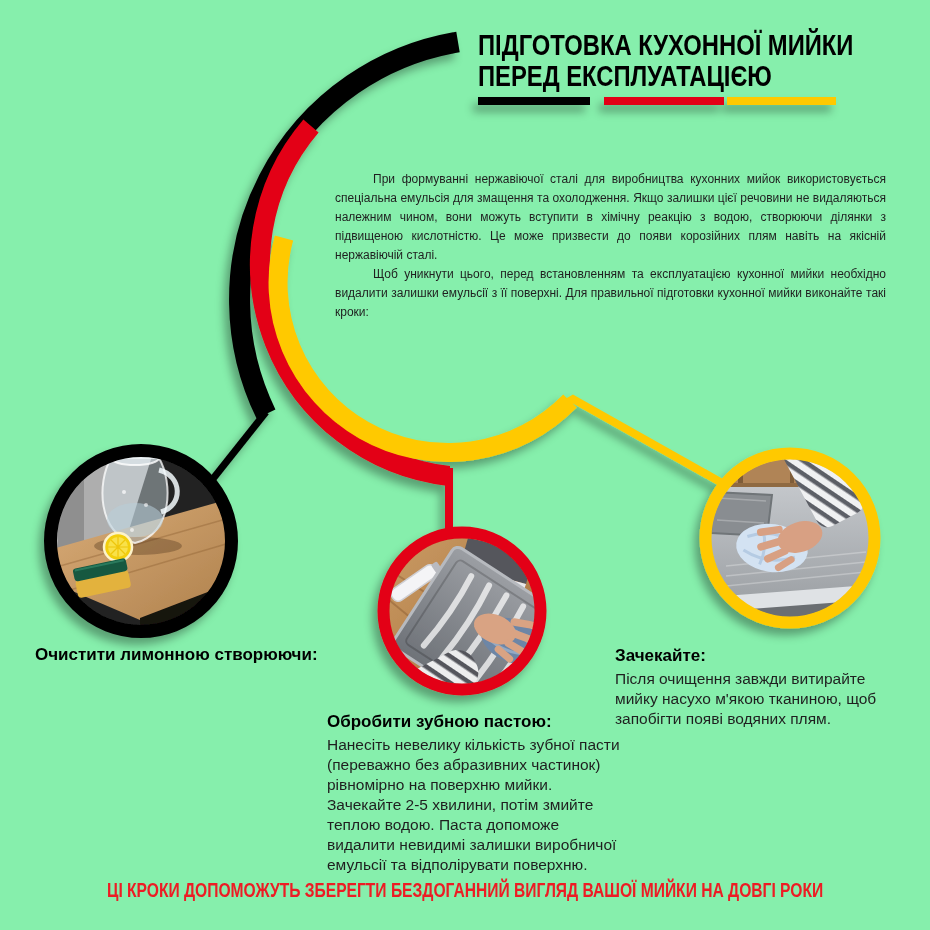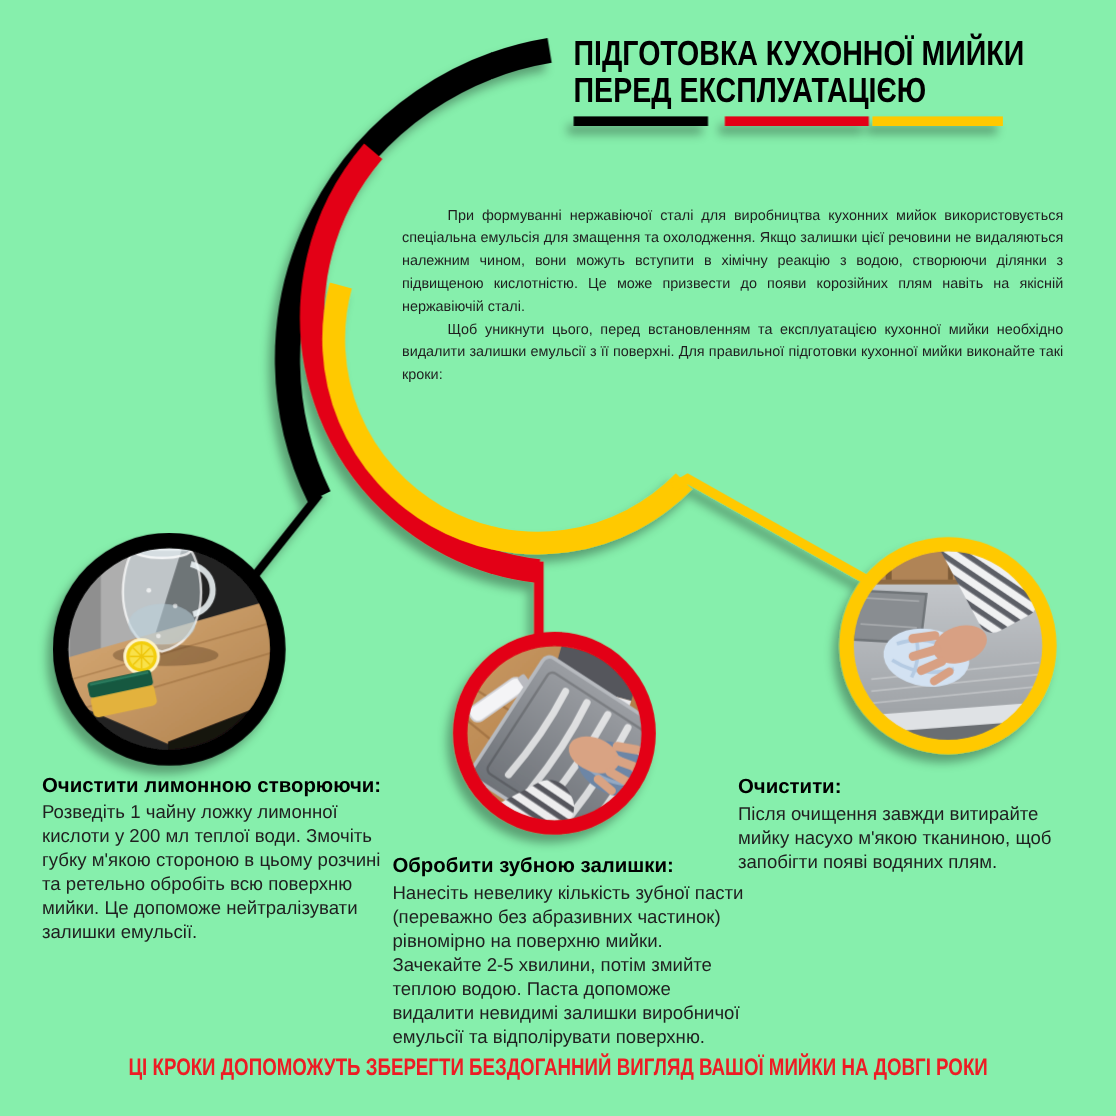--- a/index.html
+++ b/index.html
@@ -190,30 +190,29 @@
     <div>ПЕРЕД ЕКСПЛУАТАЦІЄЮ</div>
   </div>
 
   <div class="intro">
     <p>При формуванні нержавіючої сталі для виробництва кухонних мийок використовується спеціальна емульсія для змащення та охолодження. Якщо залишки цієї речовини не видаляються належним чином, вони можуть вступити в хімічну реакцію з водою, створюючи ділянки з підвищеною кислотністю.  Це може призвести до появи корозійних плям навіть на якісній нержавіючій сталі.</p>
     <p>Щоб уникнути цього,  перед встановленням та експлуатацією кухонної мийки необхідно видалити залишки емульсії з її поверхні. Для правильної підготовки кухонної мийки виконайте такі кроки:</p>
   </div>
 
   <div class="step step1">
     <h3>Очистити лимонною створюючи:</h3>
-    <p>Розведіть 1 чайну ложку лимонної кислоти у 200 мл теплої води. Змочіть губку м'якою стороною в цьому розчині та ретельно обробіть всю поверхню мийки. Це допоможе нейтралізувати залишки емульсії.</p>
   </div>
 
   <div class="step step2">
-    <h3>Обробити зубною залишки:</h3>
+    <h3>Обробити зубною пастою:</h3>
     <p>Нанесіть невелику кількість зубної пасти (переважно без абразивних частинок) рівномірно на поверхню мийки. Зачекайте 2-5 хвилини, потім змийте теплою водою. Паста допоможе видалити невидимі залишки виробничої емульсії та відполірувати поверхню.</p>
   </div>
 
   <div class="step step3">
-    <h3>Очистити:</h3>
+    <h3>Зачекайте:</h3>
     <p>Після очищення завжди витирайте мийку насухо м'якою тканиною, щоб запобігти появі водяних плям.</p>
   </div>
 
   <div class="footer">
     <span>ЦІ КРОКИ ДОПОМОЖУТЬ ЗБЕРЕГТИ БЕЗДОГАННИЙ ВИГЛЯД ВАШОЇ МИЙКИ НА ДОВГІ РОКИ</span>
   </div>
 
 </div>
 
 </body></html>

